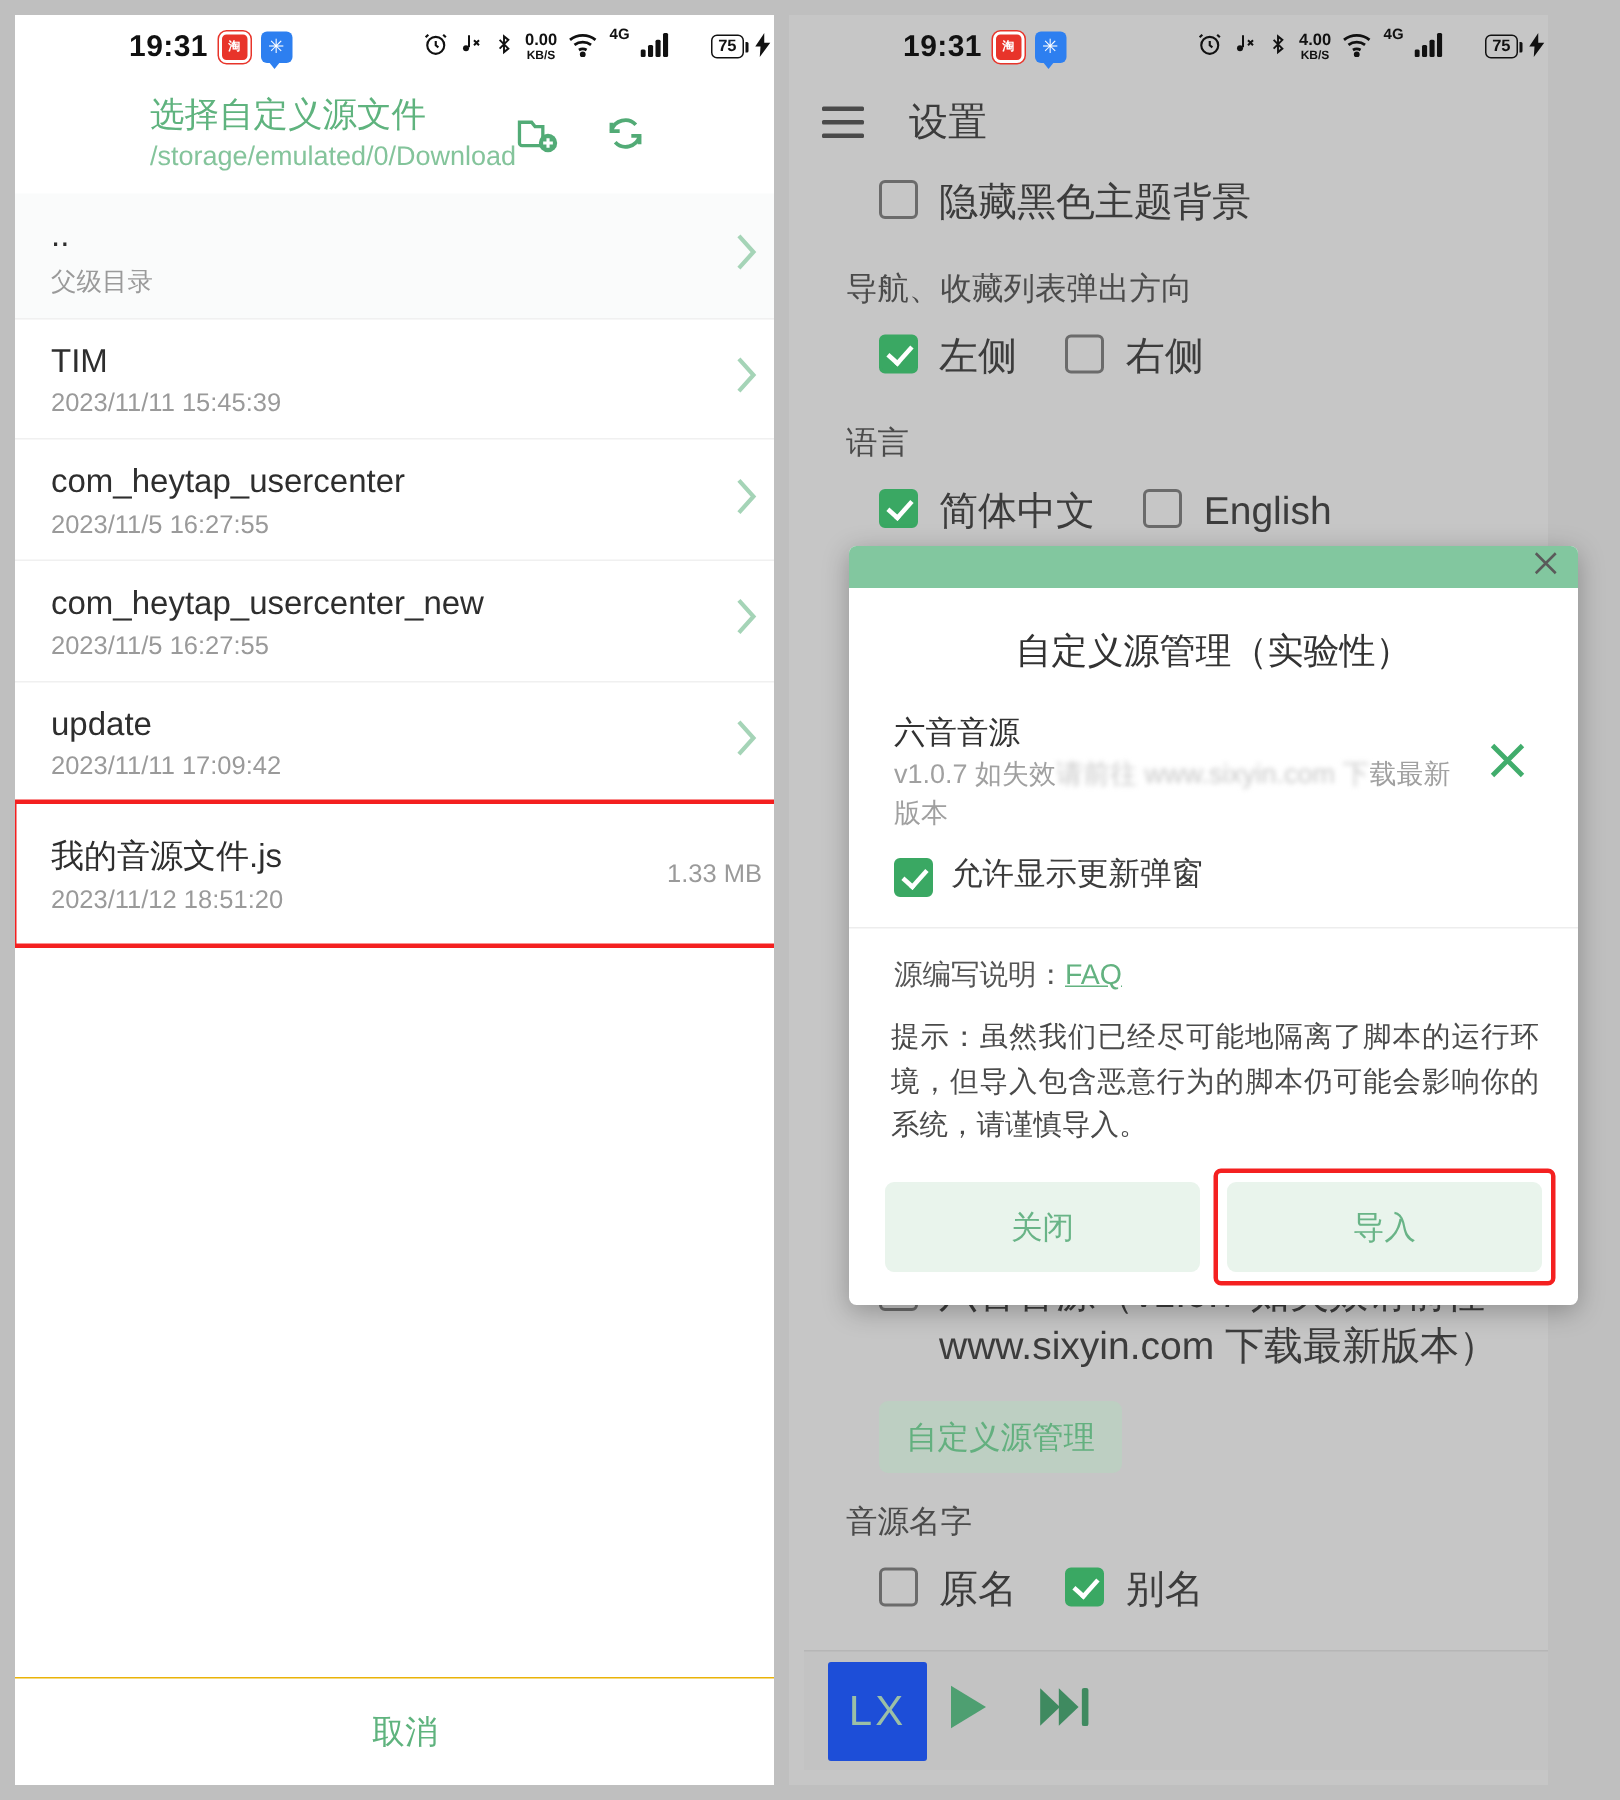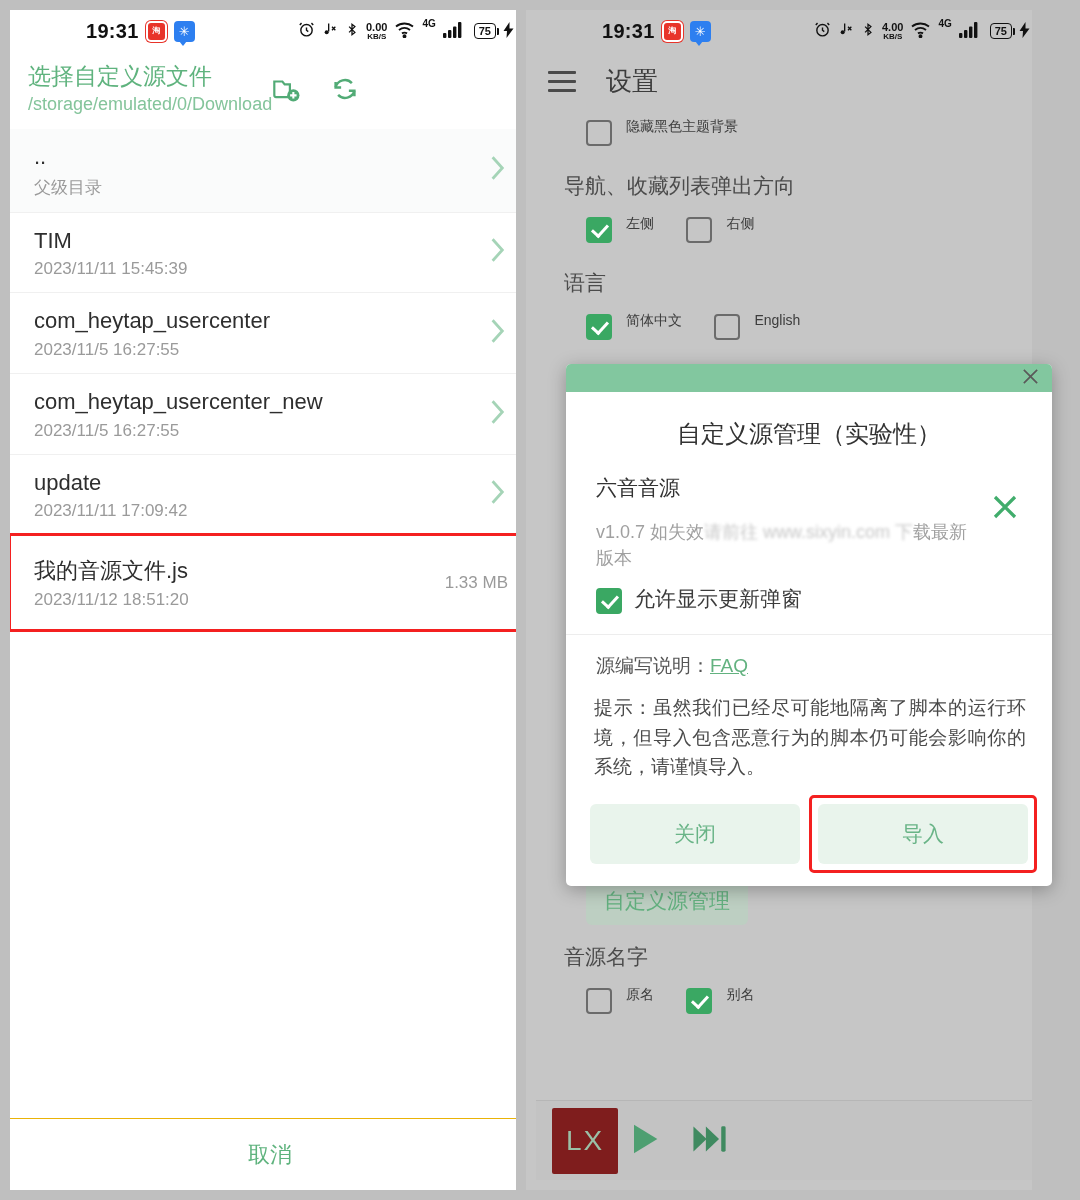--- a/index.html
+++ b/index.html
@@ -70,32 +70,32 @@
     display: flex; align-items: center; gap: 7px;
     font-size: 12px; color: #111;
   }
   .sb-net { display: flex; flex-direction: column; align-items: center; line-height: 1; font-size: 10px; font-weight: bold;}
   .sb-net b { font-size: 11px; }
   .sb-net i { font-size: 8px; font-style: normal; }
   .sb-4g { font-size: 10px; font-weight: bold; align-self: flex-start; margin-top: 8px;}
   .sb-batt {
     border: 1.6px solid #111; border-radius: 4px;
     padding: 1px 4px; font-size: 11px; font-weight: bold;
-    position: relative; margin-left: 2px;
+    position: relative; margin-left: 18px;
   }
   .sb-batt::after {
     content:""; position:absolute; right:-4px; top:4px;
     width:2px; height:7px; background:#111; border-radius:0 1px 1px 0;
   }
   .ico { display:inline-block; vertical-align: middle; }
 
   
   .fp-header {
     padding: 10px 18px 14px 18px;
-    display: flex; align-items: flex-start; justify-content: flex-start;
+    display: flex; align-items: flex-start; justify-content: center;
     background: #fff;
   }
   .fp-title {
     font-size: 23px; color: #5fb37e; line-height: 1.3; font-weight: 400;
   }
   .fp-path {
     font-size: 18px; color: #84c49b; margin-top: 2px;
   }
   .fp-actions { display: flex; gap: 28px; padding-top: 12px; padding-right: 8px;}
   .fp-list { background: #fff; }
@@ -154,41 +154,41 @@
   .cb.checked {
     background: #3aa863; border-color: #3aa863;
     position: relative;
   }
   .cb.checked::after {
     content:""; position: absolute;
     left: 7px; top: 2px; width: 7px; height: 13px;
     border: solid #fff; border-width: 0 3px 3px 0;
     transform: rotate(42deg);
   }
-  .cb-label { font-size: 14px; color: #3c3c3c; line-height: 1.35; }
+  .cb-label { font-size: 26px; color: #3c3c3c; line-height: 1.35; }
   .chip {
     display: inline-block;
     margin: 10px 0 0 60px;
     padding: 10px 18px;
     background: #bdcfc2;
     color: #63b07f;
     border-radius: 6px;
     font-size: 21px;
   }
   .st-scroll { position: relative; height: 1030px; overflow: hidden; }
 
   
   .player {
     position: absolute; left: 10px; right: 10px; bottom: 10px;
     height: 80px; background: #c3c3c3;
     display: flex; align-items: center; padding: 0 16px;
     border-top: 1px solid #b6b6b6;
   }
   .player-art {
-    width: 66px; height: 66px; background: #7f1d1d; border-radius: 2px;
+    width: 66px; height: 66px; background: #1d4ed8; border-radius: 2px;
     display:flex; align-items:center; justify-content:center;
     color:#9bbfa6; font-size: 28px; letter-spacing: 2px;
   }
   .player-mid { flex: 1; position: relative; padding: 0 14px; }
   .player-track {
     height: 4px; background: #a6c9b2; border-radius: 2px; margin-top: 6px;
     position: relative;
   }
   .player-knob {
     position: absolute; left: -2px; top: -5px;
@@ -219,21 +219,21 @@
   .dlg-title {
     text-align: center; font-size: 24px; color: #333;
     padding: 26px 10px 18px 10px;
   }
   .dlg-src {
     display: flex; align-items: flex-start;
     padding: 6px 26px 0 30px;
   }
   .dlg-src-main { flex: 1; min-width: 0; }
   .dlg-src-name { font-size: 21px; color: #333; }
-  .dlg-src-ver  { font-size: 18px; color: #a0a0a0; line-height: 1.45; margin-top: 17px; }
+  .dlg-src-ver  { font-size: 18px; color: #a0a0a0; line-height: 1.45; margin-top: 1px; }
   .dlg-src-ver .blur { color: #c8c8c8; filter: blur(1.6px); }
   .dlg-src-x { color: #41ad6c; font-size: 30px; padding: 18px 6px 0 16px; flex:none;}
   .dlg-cb-row { display:flex; gap: 12px; padding: 14px 0 0 30px; }
   .dlg-sep { height: 1px; background: #ededed; margin: 20px 0 0 0; }
   .dlg-faq { font-size: 19px; color: #555; padding: 18px 30px 0 30px; }
   .dlg-faq a { color: #63b280; }
   .dlg-note {
     font-size: 19px; color: #4a4a4a; line-height: 1.55;
     padding: 14px 26px 0 28px; text-align: justify;
   }

